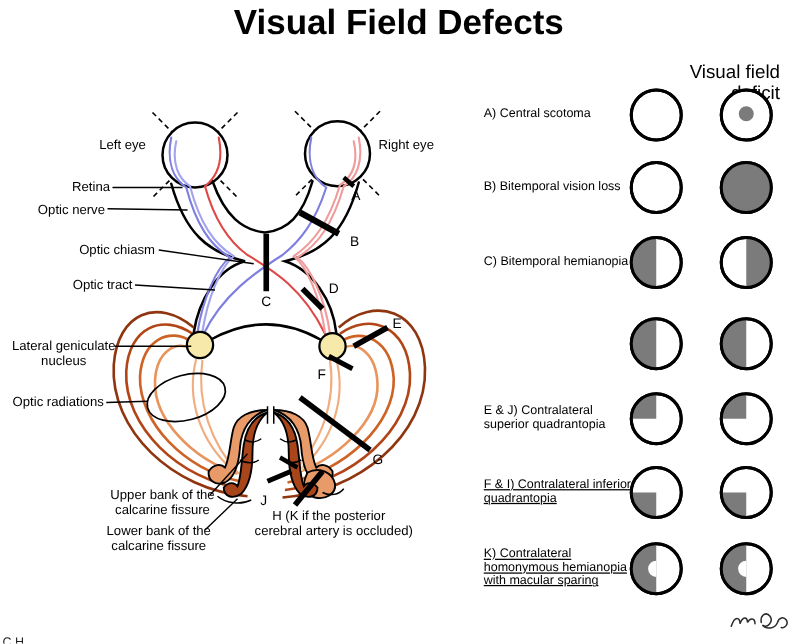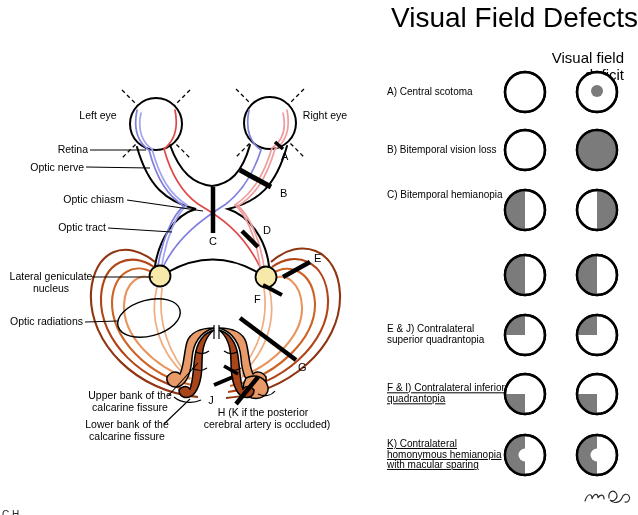--- a/index.html
+++ b/index.html
@@ -1,19 +1,19 @@
 <!DOCTYPE html>
 <html style="--defect-gray: #7b7b7b; --fiber-blue: #7f7fe0; --fiber-blue-light: #a3a3ef; --fiber-red: #e04848; --fiber-pink: #f09c9c; --radiation-1: #8f3510; --radiation-2: #b14517; --radiation-3: #cd6325; --radiation-4: #e8945c; --radiation-inner: #f0ad80; --lgn-yellow: #f7e9a9; --cortex-dark: #a8451b; --cortex-light: #e89a68;"><head>
 <meta charset="utf-8">
 <style>
   html,body{margin:0;padding:0;background:#fff;}
   .page{position:relative;width:638px;height:515px;background:#fff;overflow:hidden;
         font-family:"Liberation Sans",sans-serif;color:#000;}
-  .title{position:absolute;top:2px;left:0;width:100%;text-align:right;
-         font-size:28px;font-weight:normal;}
+  .title{position:absolute;top:2px;left:0;width:100%;text-align:center;
+         font-size:28px;font-weight:bold;}
   .pathway-svg{position:absolute;left:0;top:45px;}
   
   .eye{fill:#fff;stroke:#000;stroke-width:2;}
   .dash{stroke:#000;stroke-width:1.3;fill:none;stroke-dasharray:4 3;}
   .oline{fill:none;stroke:#000;stroke-width:2;stroke-linecap:round;}
   .fiber{fill:none;stroke-width:1.7;stroke-linecap:round;}
   .fb{stroke:var(--fiber-blue);} .fb2{stroke:var(--fiber-blue-light);}
   .fr{stroke:var(--fiber-red);} .fp{stroke:var(--fiber-pink);}
   .loop{fill:none;stroke-width:2.1;}
   .r1{stroke:var(--radiation-1);} .r2{stroke:var(--radiation-2);}
@@ -183,21 +183,21 @@
       <div class="row-label" style="top: 150px;">B) Bitemporal vision loss</div>
       <div class="vf-circle" style="left: 503px; top: 128px;"><svg width="44" height="44" viewBox="0 0 44 44">
           <circle cx="22" cy="22" r="20" class="vf-base"></circle>
           <circle cx="22" cy="22" r="20" class="vf-ring"></circle>
         </svg></div>
       <div class="vf-circle" style="left: 575px; top: 128px;"><svg width="44" height="44" viewBox="0 0 44 44">
           <circle cx="22" cy="22" r="20" class="vf-base"></circle>
           <circle cx="22" cy="22" r="20" class="vf-gray"></circle>
           <circle cx="22" cy="22" r="20" class="vf-ring"></circle>
         </svg></div>
-      <div class="row-label" style="top: 195px;">C) Bitemporal hemianopia</div>
+      <div class="row-label" style="top: 210px;">C) Bitemporal hemianopia</div>
       <div class="vf-circle" style="left: 503px; top: 188px;"><svg width="44" height="44" viewBox="0 0 44 44">
           <circle cx="22" cy="22" r="20" class="vf-base"></circle>
           <path d="M22,2 A20,20 0 0 0 22,42 Z" class="vf-gray"></path>
           <circle cx="22" cy="22" r="20" class="vf-ring"></circle>
         </svg></div>
       <div class="vf-circle" style="left: 575px; top: 188px;"><svg width="44" height="44" viewBox="0 0 44 44">
           <circle cx="22" cy="22" r="20" class="vf-base"></circle>
           <path d="M22,2 A20,20 0 0 1 22,42 Z" class="vf-gray"></path>
           <circle cx="22" cy="22" r="20" class="vf-ring"></circle>
         </svg></div>

